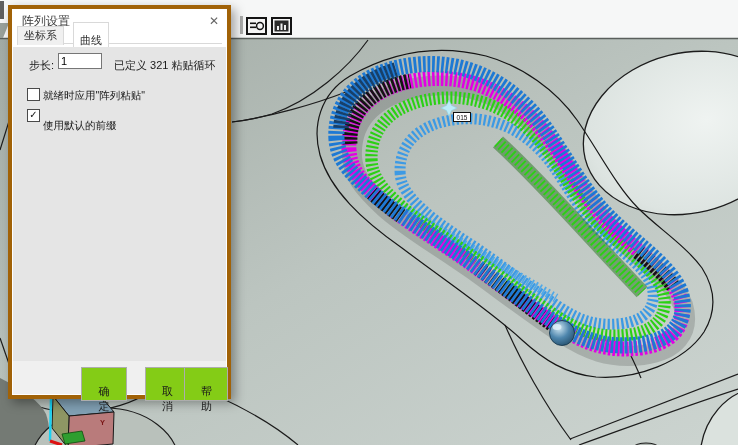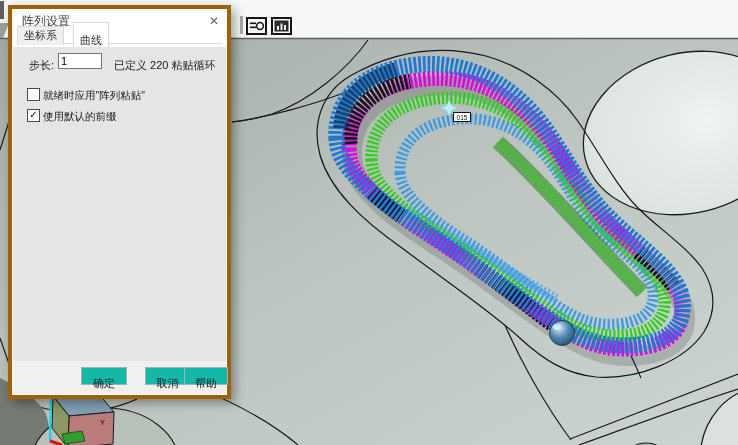--- a/index.html
+++ b/index.html
@@ -29,24 +29,24 @@
   .tab.active{background:#fff;padding-top:10px;position:relative;top:1px;border-bottom:1px solid #fff;}
   .dlg-body{position:absolute;inset:38px 1px 34px 1px;background:#e5e5e5;font-size:11px;color:#1a1a1a;}
   .step-label{position:absolute;left:16px;top:11px;}
   .step-input{position:absolute;left:45px;top:6px;width:38px;height:14px;border:1px solid #767676;
               font-size:11px;padding:0 2px;font-family:inherit;}
   .step-info{position:absolute;left:101px;top:11px;}
   .cbox{position:absolute;width:11px;height:11px;border:1px solid #4a4a4a;background:#fff;
         font-size:10px;line-height:10px;text-align:center;color:#111;cursor:pointer;}
   #cb1{left:14px;top:41px;} #cb2{left:14px;top:62px;}
   .cb-label{position:absolute;font-size:10.5px;color:#1a1a1a;}
-  #cb1l{left:30px;top:42px;} #cb2l{left:30px;top:63px;}
+  #cb1l{left:30px;top:42px;} #cb2l{left:30px;top:72px;}
   .dlg-footer{position:absolute;left:1px;right:1px;bottom:1px;height:33px;background:#f0f0f0;}
-  .dlg-btn{position:absolute;top:6px;height:16px;background:#14b8a6;border:1px solid #adadad;
-           font-size:11px;color:#1a1a1a;font-family:inherit;padding:8px;cursor:pointer;}
+  .dlg-btn{position:absolute;top:6px;height:16px;background:#84cc16;border:1px solid #adadad;
+           font-size:11px;color:#1a1a1a;font-family:inherit;padding:16px;cursor:pointer;}
   #btn-ok{left:68px;width:46px;} #btn-cancel{left:132px;width:45px;} #btn-help{left:171px;width:44px;}
 </style>
 </head>
 <body>
 
 <div class="stage">
 
   <svg width="738" height="445" viewBox="0 0 738 445">
     <defs>
       <linearGradient id="slabGrad" x1="0" y1="0" x2="1" y2="1">
@@ -177,21 +177,21 @@
       <span class="t">阵列设置</span>
       <span class="dlg-close">✕</span>
     </div>
     <div class="dlg-tabs">
       <span class="tab">坐标系</span>
       <span class="tab active">曲线</span>
     </div>
     <div class="dlg-body">
       <span class="step-label">步长:</span>
       <input class="step-input" type="text" value="1" style="">
-      <span class="step-info">已定义 220 粘贴循环</span>
+      <span class="step-info">已定义 321 粘贴循环</span>
 
       <span class="cbox" id="cb1"></span>
       <span class="cb-label" id="cb1l">就绪时应用"阵列粘贴"</span>
 
       <span class="cbox" id="cb2">✓</span>
       <span class="cb-label" id="cb2l">使用默认的前缀</span>
     </div>
     <div class="dlg-footer">
       <button class="dlg-btn" id="btn-ok">确定</button>
       <button class="dlg-btn" id="btn-cancel">取消</button>

